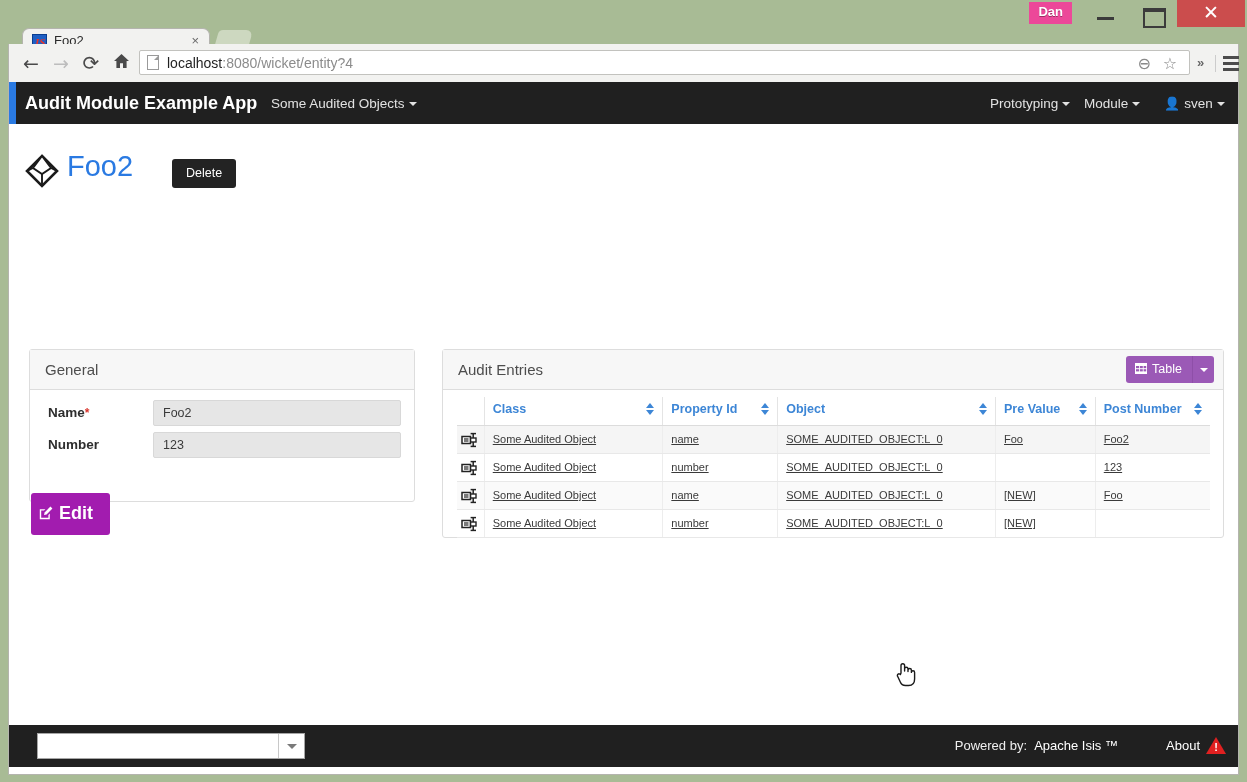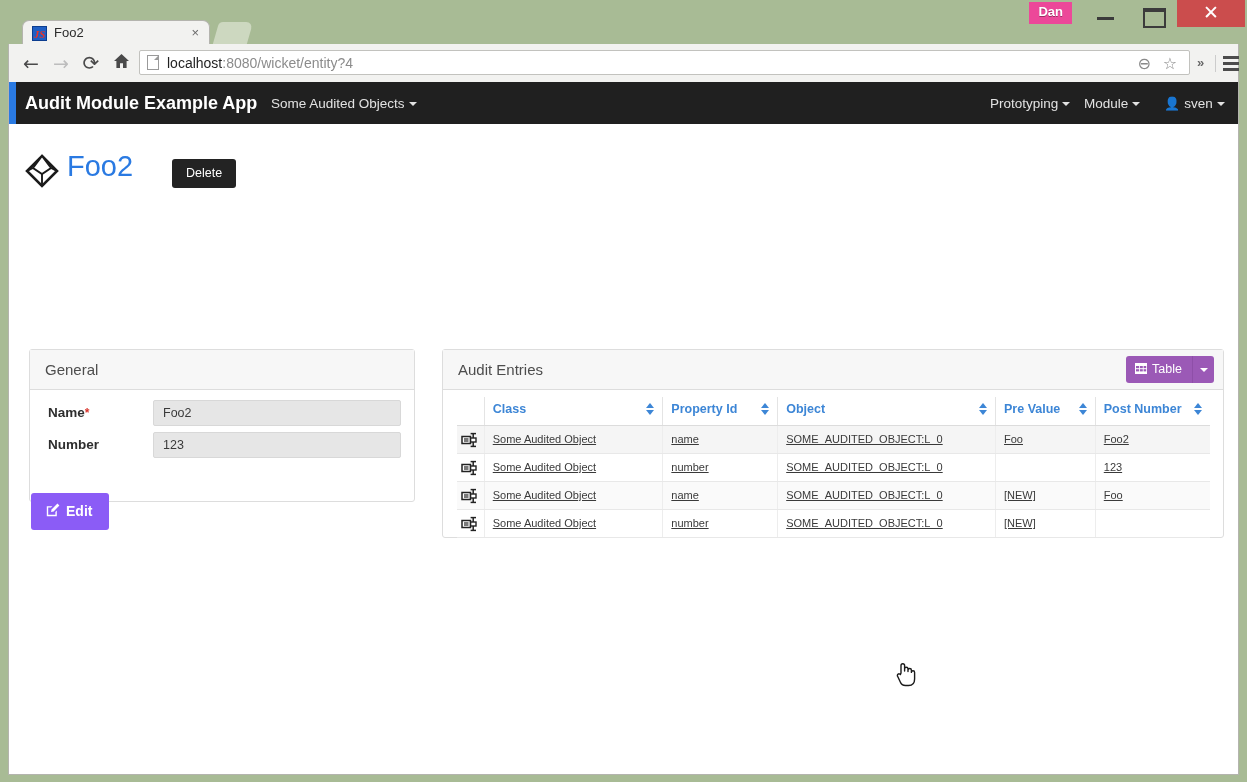--- a/index.html
+++ b/index.html
@@ -50,21 +50,21 @@
     width: 19px; height: 14px; border: 2px solid #3b3b3b; border-top-width: 4px;
   }
   #win-close .x-glyph {
     position: absolute; left: 0; top: 0; width: 68px; height: 27px;
     color: #fff; font-size: 19px; line-height: 26px; text-align: center;
     font-family: "Liberation Sans", sans-serif;
   }
 
   
   #tab-strip {
-    position: absolute; left: 0; top: 0px;
+    position: absolute; left: 0; top: 8px;
     width: 1247px; height: 28px;
   }
   #browser-tab {
     position: absolute; left: 22px; top: 20px;
     width: 188px; height: 25px;
     background: #f2f2f0;
     border-top-left-radius: 7px; border-top-right-radius: 7px;
     border: 1px solid #b4b4ae; border-bottom: none;
   }
   #tab-favicon {
@@ -243,23 +243,23 @@
   .field-value {
     position: absolute; left: 123px; top: 0;
     width: 248px; height: 26px;
     background: #e6e6e6; border: 1px solid #d8d8d8; border-radius: 2px;
     font-size: 12.5px; color: #3a3a3a;
     padding: 5px 0 0 9px;
     font-family: "Liberation Sans", sans-serif;
   }
   #edit-button {
     position: absolute; left: 22px; top: 369px;
-    background: #8b5cf6; color: #ffffff;
-    font-size: 14px; font-weight: bold;
-    padding: 10px 17px 11px 15px;
+    background: #a21caf; color: #ffffff;
+    font-size: 18px; font-weight: bold;
+    padding: 10px 17px 11px 8px;
     border: none; border-radius: 3px;
     font-family: "Liberation Sans", sans-serif;
     cursor: pointer;
   }
   #edit-icon-glyph {
     display: inline-block; margin-right: 6px;
     font-family: "DejaVu Sans", sans-serif; font-size: 13px;
   }
 
   
@@ -627,17 +627,29 @@
 
         <div id="mouse-cursor">
           <svg width="22" height="28" viewBox="0 0 22 28" aria-hidden="true">
             <path d="M6 13 L6 5.5 A1.8 1.8 0 0 1 9.6 5.5 L9.6 11 L9.6 9 A1.7 1.7 0 0 1 13 9 L13 11.5 L13 10.2 A1.7 1.7 0 0 1 16.4 10.2 L16.4 12.4 A1.6 1.6 0 0 1 19.6 12.4 L19.6 19 Q19.6 25.5 13.6 25.5 L10.5 25.5 Q6.6 25.5 5.3 22 L2.6 16.3 A1.6 1.6 0 0 1 5.4 14.6 Z" fill="#ffffff" stroke="#1a1a1a" stroke-width="1.4" stroke-linejoin="round"></path>
           </svg>
         </div>
       </div>
 
     </div>
 
+    <div id="app-footer">
+      <div id="footer-select-wrap">
+        <input id="footer-select-input" type="text" value="" placeholder="" style="">
+        <div id="footer-select-arrow"></div>
+      </div>
+      <div class="footer-text" id="powered-by-label">Powered by:</div>
+      <div class="footer-text" id="apache-isis-link">Apache Isis ™</div>
+      <div class="footer-text" id="about-link">About</div>
+      <div id="warn-icon">
+          <span>!</span>
+        </div>
+    </div>
 
   </div>
 
   <div id="window-bottom-edge"></div>
 </div>
 
 </body></html>

